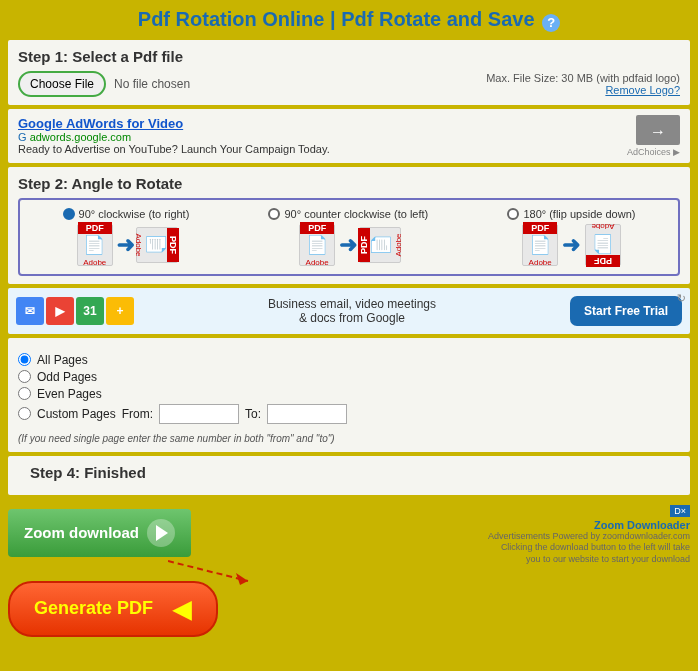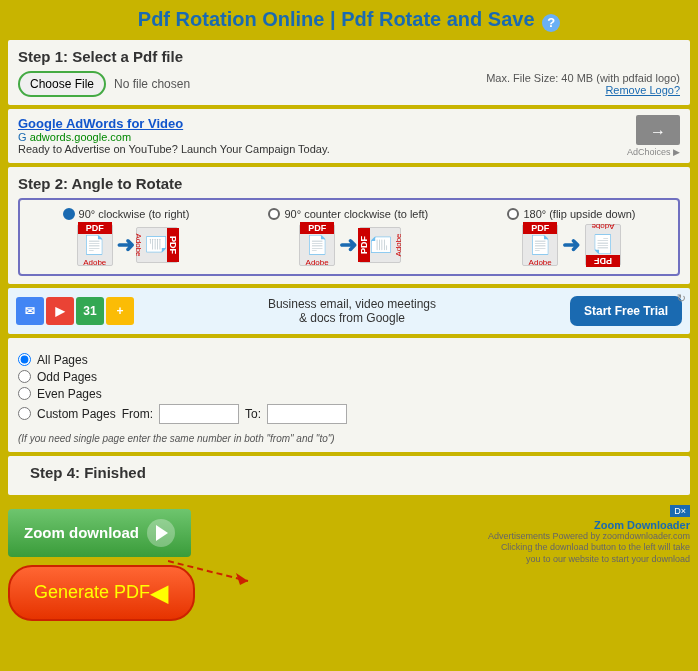--- a/index.html
+++ b/index.html
@@ -305,27 +305,27 @@
       border-left: 12px solid white;
       margin-left: 2px;
     }
 
     .generate-btn {
       background: linear-gradient(to bottom, #ff6633, #e63300);
       color: #ffff00;
       border: 2px solid #cc2200;
       padding: 12px 24px;
       font-size: 18px;
-      font-weight: normal;
+      font-weight: bold;
       cursor: pointer;
       border-radius: 24px;
       display: inline-flex;
       align-items: center;
-      gap: 0;
-      margin-top: 4px;
+      gap: 20px;
+      margin-top: 20px;
     }
 
     .bottom-area {
       background: #c8b400;
       padding: 6px 8px 10px;
       display: flex;
       align-items: flex-start;
       gap: 10px;
     }
 
@@ -348,21 +348,21 @@
   <span class="title-text">Pdf Rotation Online | Pdf Rotate and Save</span>
   <span class="help-icon">?</span>
 </div>
 
 <div class="section">
   <div class="section-title">Step 1: Select a Pdf file</div>
   <div class="step1-row">
     <button class="choose-file-btn">Choose File</button>
     <span class="no-file-label">No file chosen</span>
     <div class="file-info">
-      <div>Max. File Size: 40 MB (with pdfaid logo)</div>
+      <div>Max. File Size: 30 MB (with pdfaid logo)</div>
       <div class="remove-logo-link">Remove Logo?</div>
     </div>
   </div>
 </div>
 
 <div class="ad-area">
   <div class="ad-content">
     <div class="ad-title">Google AdWords for Video</div>
     <div class="ad-url">
       <span style="color:#1a6ab1;font-size:11px;">G</span>

